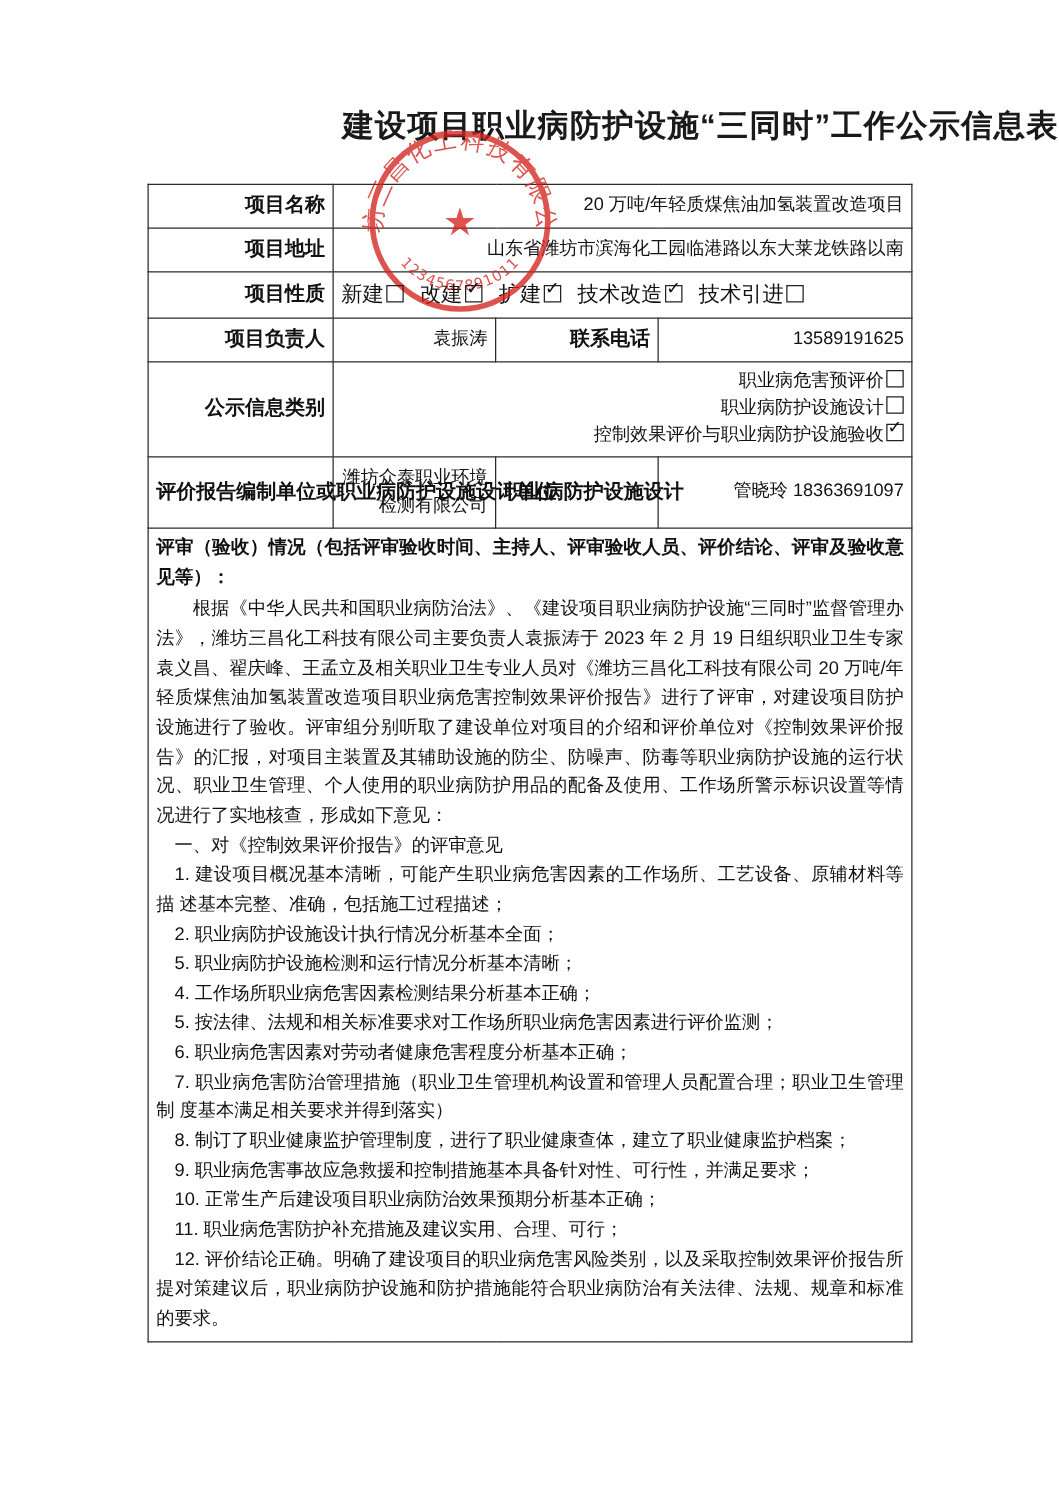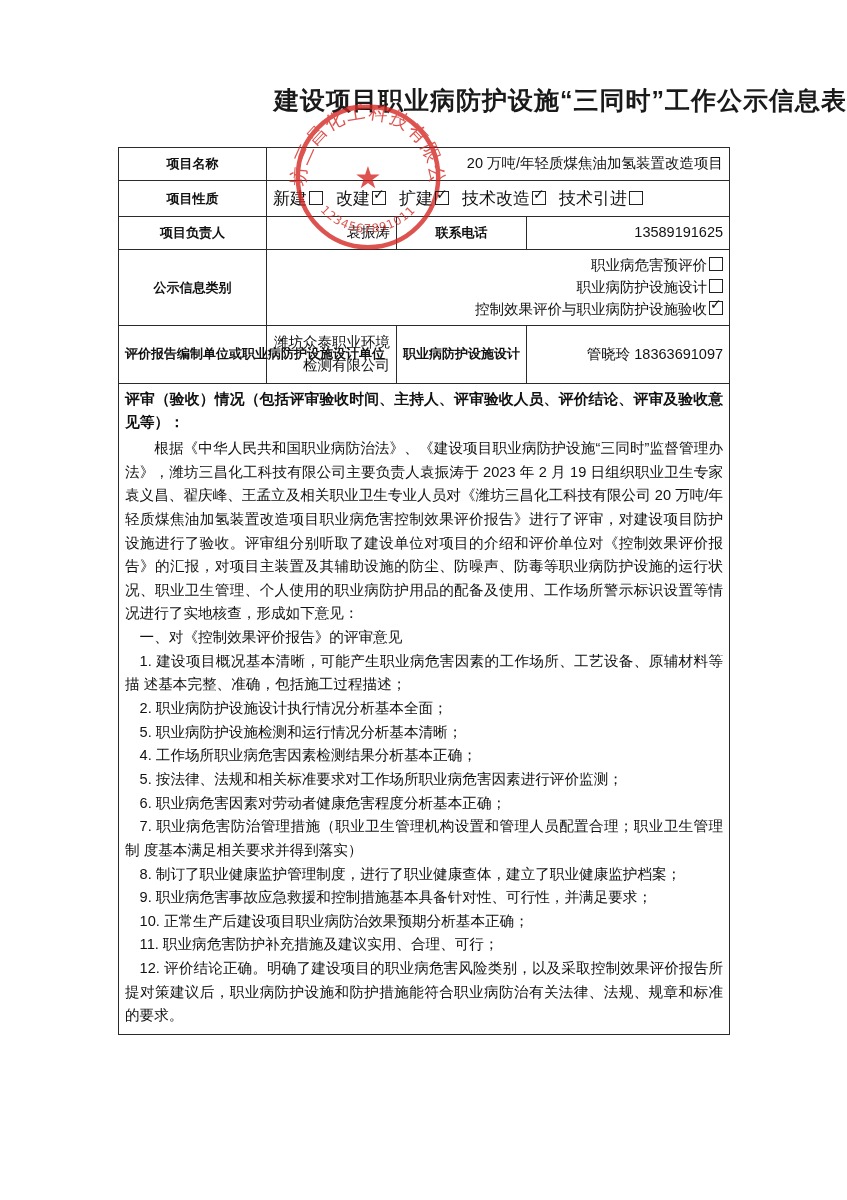--- a/index.html
+++ b/index.html
@@ -40,24 +40,24 @@
     table-layout: fixed;
     font-size: 14.5px;
   }
   table.main td {
     border: 1px solid #2b2b2b;
     padding: 5px 6px;
     vertical-align: middle;
     line-height: 1.5;
   }
   .lbl {
-    text-align: center;
+    text-align: right;
     font-weight: bold;
     font-family: "Liberation Sans", "DejaVu Sans", sans-serif;
-    font-size: 13px;
+    font-size: 16px;
     white-space: nowrap;
   }
   .val {
     text-align: right;
     font-family: "Liberation Sans", "DejaVu Sans", sans-serif;
     font-size: 14.5px;
   }
   .nature-cell {
     font-family: Liberation Sans, sans-serif;
     font-size: 17px;
@@ -154,20 +154,24 @@
       <colgroup>
         <col style="width:148px">
         <col style="width:130px">
         <col style="width:130px">
         <col style="width:203px">
       </colgroup>
       <tbody>
         <tr>
           <td class="lbl">项目名称</td>
           <td class="val" colspan="3">20 万吨/年轻质煤焦油加氢装置改造项目</td>
+        </tr>
+        <tr>
+          <td class="lbl">项目地址</td>
+          <td class="val" colspan="3">山东省潍坊市滨海化工园临港路以东大莱龙铁路以南</td>
         </tr>
         <tr>
           <td class="lbl">项目性质</td>
           <td class="nature-cell" colspan="3">
             <span class="opt"><span>新建</span><span class="cb"></span></span><span class="opt"><span>改建</span><span class="cb checked"></span></span><span class="opt"><span>扩建</span><span class="cb checked"></span></span><span class="opt"><span>技术改造</span><span class="cb checked"></span></span><span class="opt"><span>技术引进</span><span class="cb"></span></span>
           </td>
         </tr>
         <tr>
           <td class="lbl">项目负责人</td>
           <td class="val">袁振涛</td>

